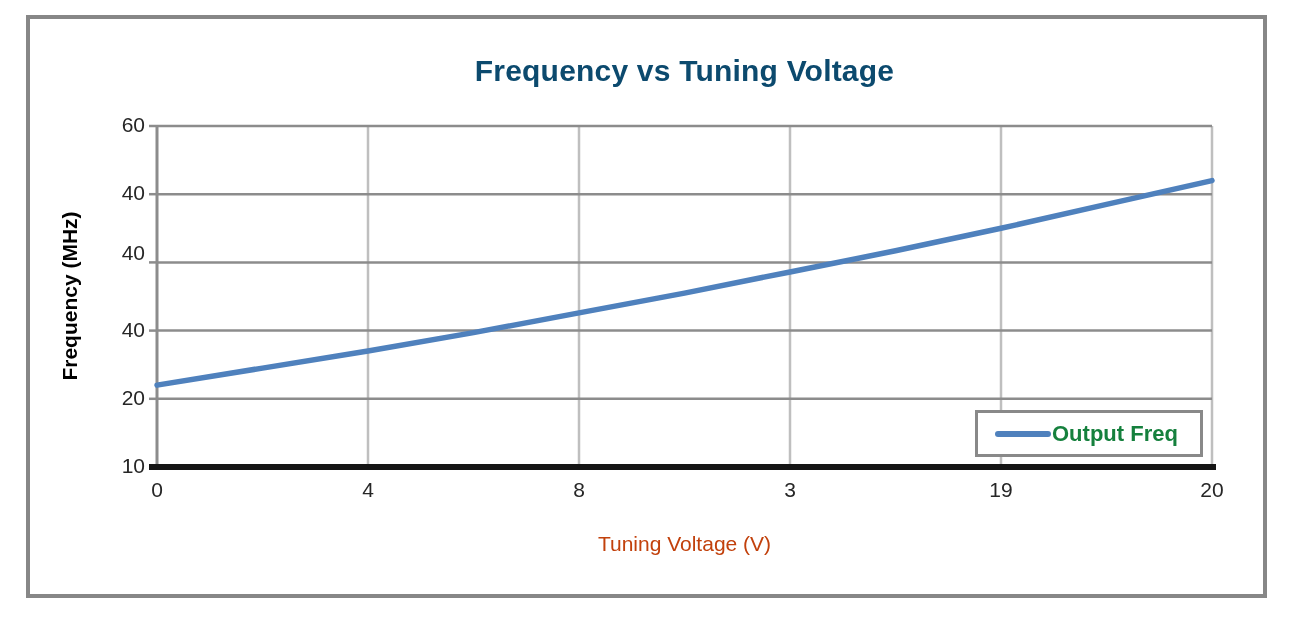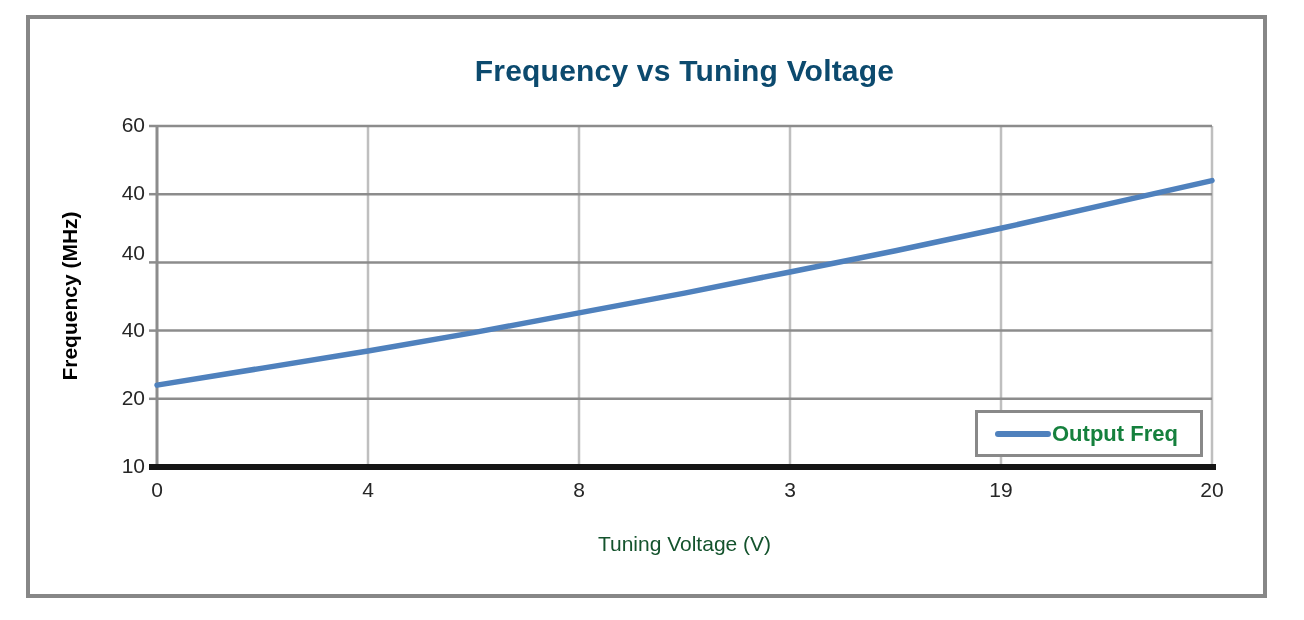--- a/index.html
+++ b/index.html
@@ -6,21 +6,21 @@
   body{width:1304px;height:620px;position:relative;background:#ffffff;
        font-family:"Liberation Sans",sans-serif;overflow:hidden;color:#111;}
   .chart-frame{position:absolute;left:26px;top:15px;width:1241px;height:583px;
        box-sizing:border-box;border:4px solid #878787;background:#fff;}
   #plot-svg{position:absolute;left:0;top:0;width:1304px;height:620px;}
   .chart-title{position:absolute;left:157px;top:54px;width:1055px;text-align:center;
        font-size:30px;font-weight:bold;color:#0c4a6e;letter-spacing:.2px;}
   .y-title{position:absolute;left:70px;top:296px;transform:translate(-50%,-50%) rotate(-90deg);
        white-space:nowrap;font-size:21px;font-weight:bold;color:#000;}
   .x-title{position:absolute;left:157px;top:532px;width:1055px;text-align:center;
-       font-size:21px;color:#14532d;}
+       font-size:21px;color:#c2410c;}
   .ytick{position:absolute;left:0;width:145px;text-align:right;font-size:21px;color:#262626;}
   .xtick{position:absolute;top:478px;width:80px;text-align:center;font-size:21px;color:#262626;}
   .legend{position:absolute;left:975px;top:410px;width:228px;height:47px;box-sizing:border-box;
        border:3px solid #898989;background:#fff;display:flex;align-items:center;}
   .legend-sample{width:56px;height:6px;margin-left:17px;flex:0 0 auto;border-radius:3px;}
   .legend-label{font-size:22px;color:#15803d;margin-left:1px;white-space:nowrap;font-weight:bold;}
 </style>
 </head>
 <body>
 

